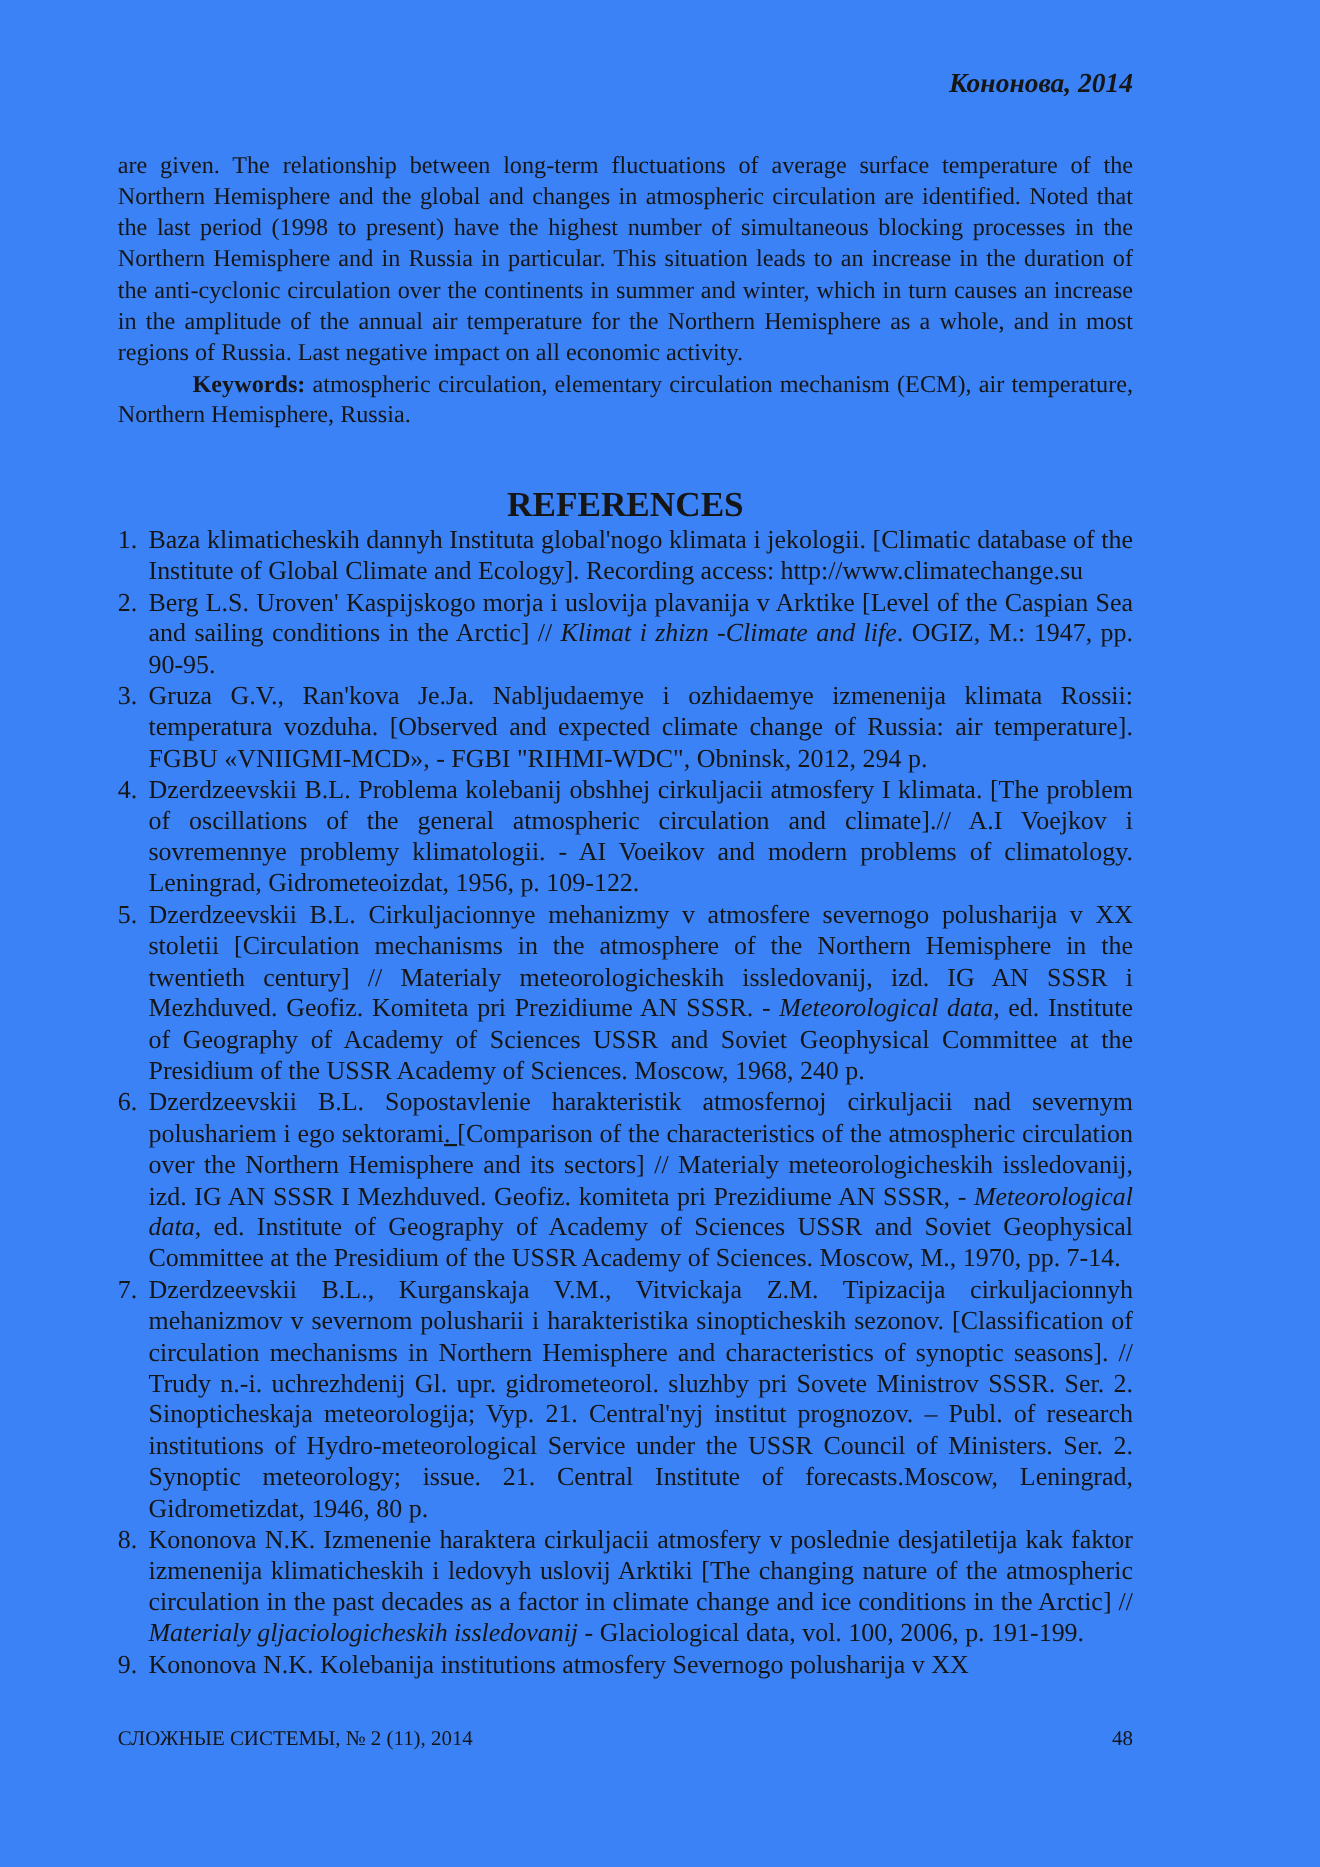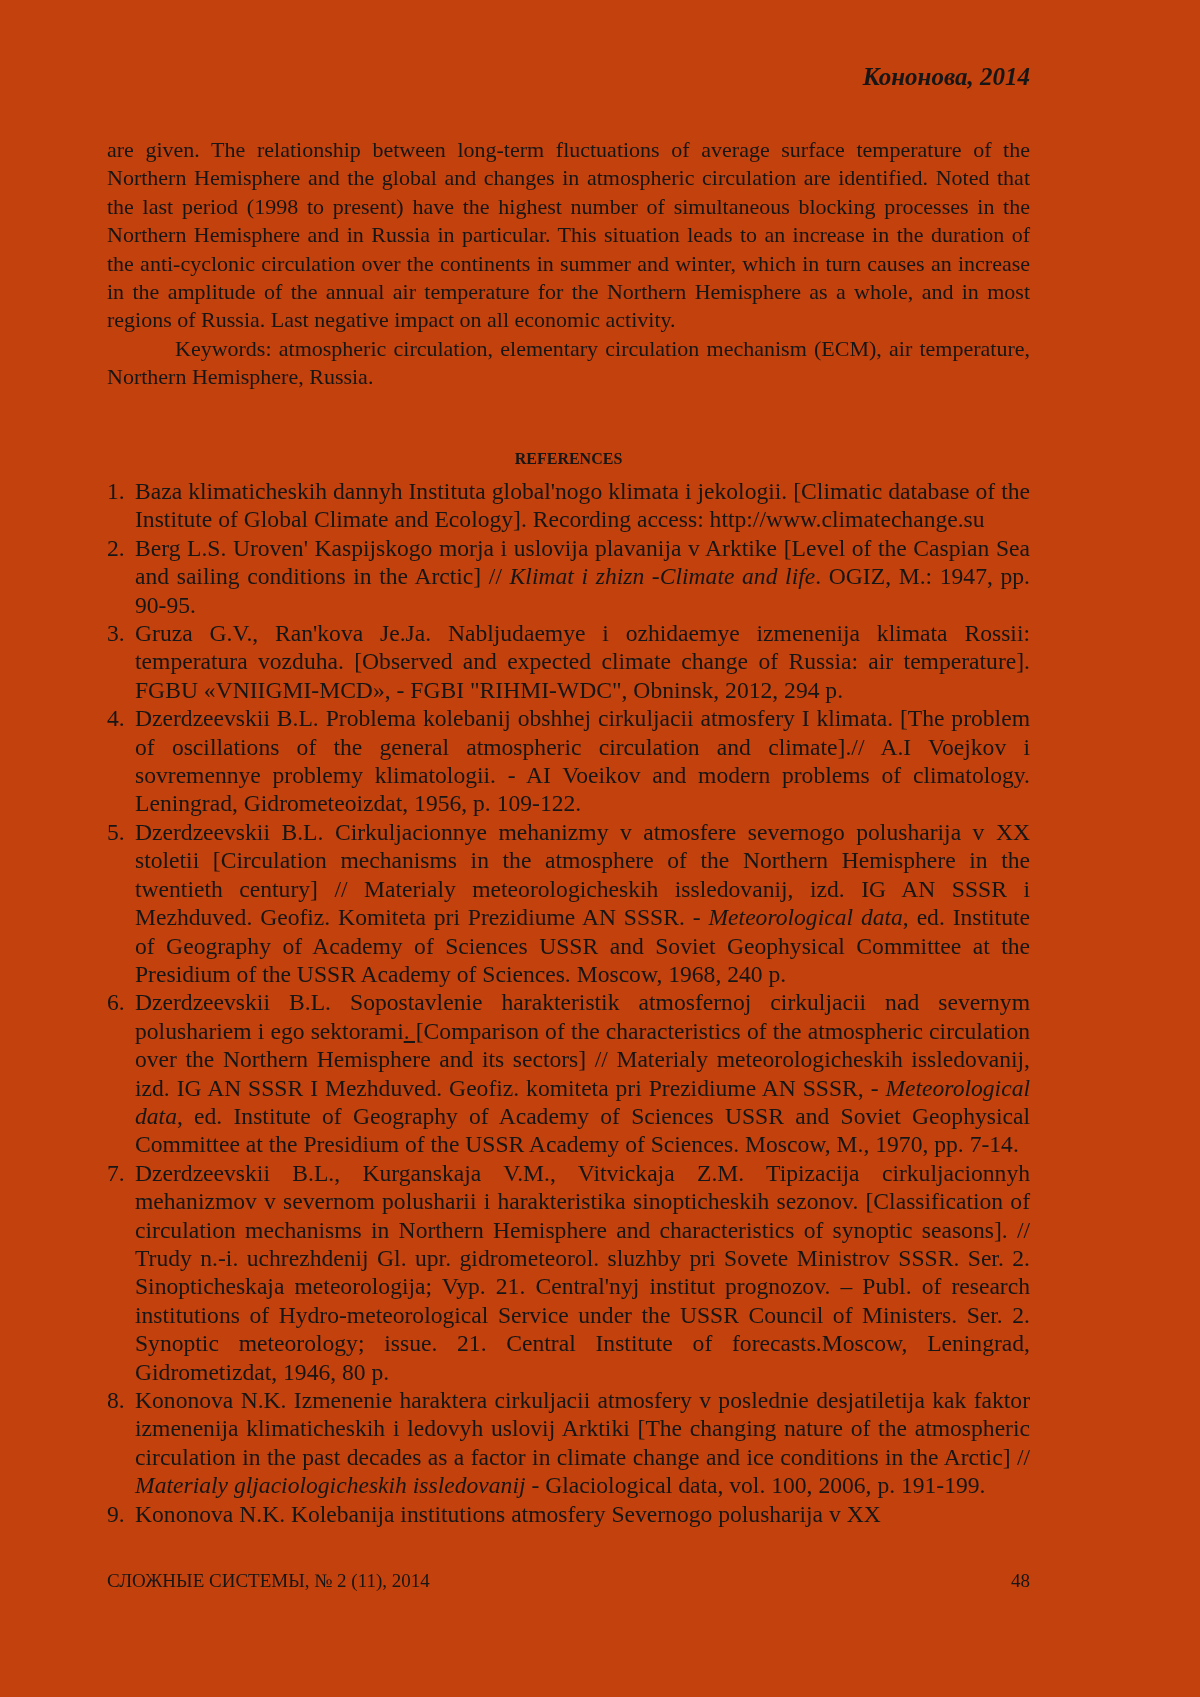--- a/index.html
+++ b/index.html
@@ -8,44 +8,44 @@
     height: 1697px;
     background: #ffffff;
     font-family: "Liberation Serif", "DejaVu Serif", serif;
     color: #161616;
   }
   .page {
     position: relative;
     width: 1200px;
     height: 1697px;
     overflow: hidden;
-    background: #c2410c;
+    background: #3b82f6;
   }
   .col { left: 107px; right: 170px; position: absolute; }
 
   .running-head {
     top: 62px;
     text-align: right;
     font-weight: bold;
     font-style: italic;
     font-size: 25px;
     line-height: 30px;
   }
 
   .abstract-block { top: 136px; font-size: 22px; line-height: 28.4px; }
   .abstract-block p { margin: 0; text-align: justify; }
   .keywords-par { text-indent: 68px; }
-  .keywords-par b { font-weight: normal; }
+  .keywords-par b { font-weight: bold; }
 
   .refs-heading {
     top: 444px;
     margin: 0;
     text-align: center;
     font-weight: bold;
-    font-size: 16px;
+    font-size: 32px;
     line-height: 29px;
   }
 
   ol.refs {
     top: 477px;
     margin: 0;
     padding: 0;
     list-style: none;
     font-size: 23.6px;
     line-height: 28.4px;

